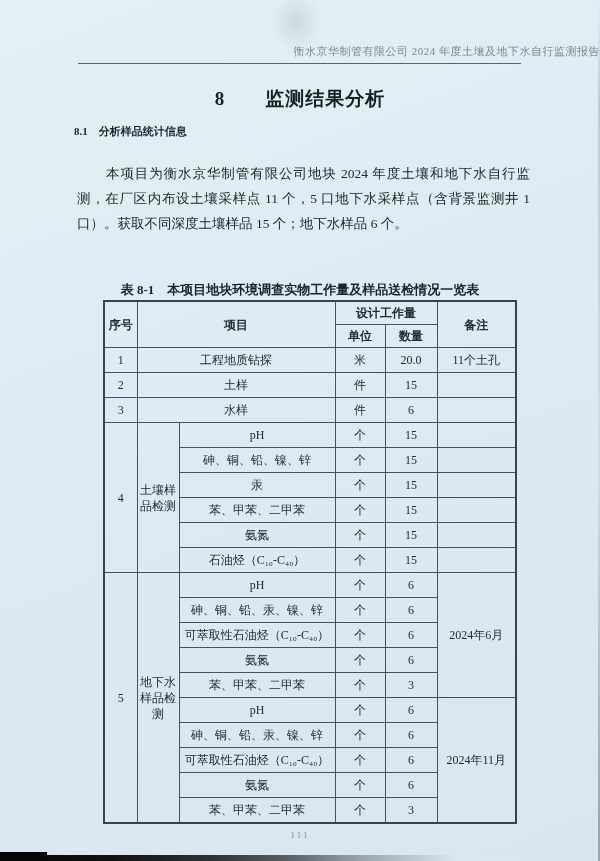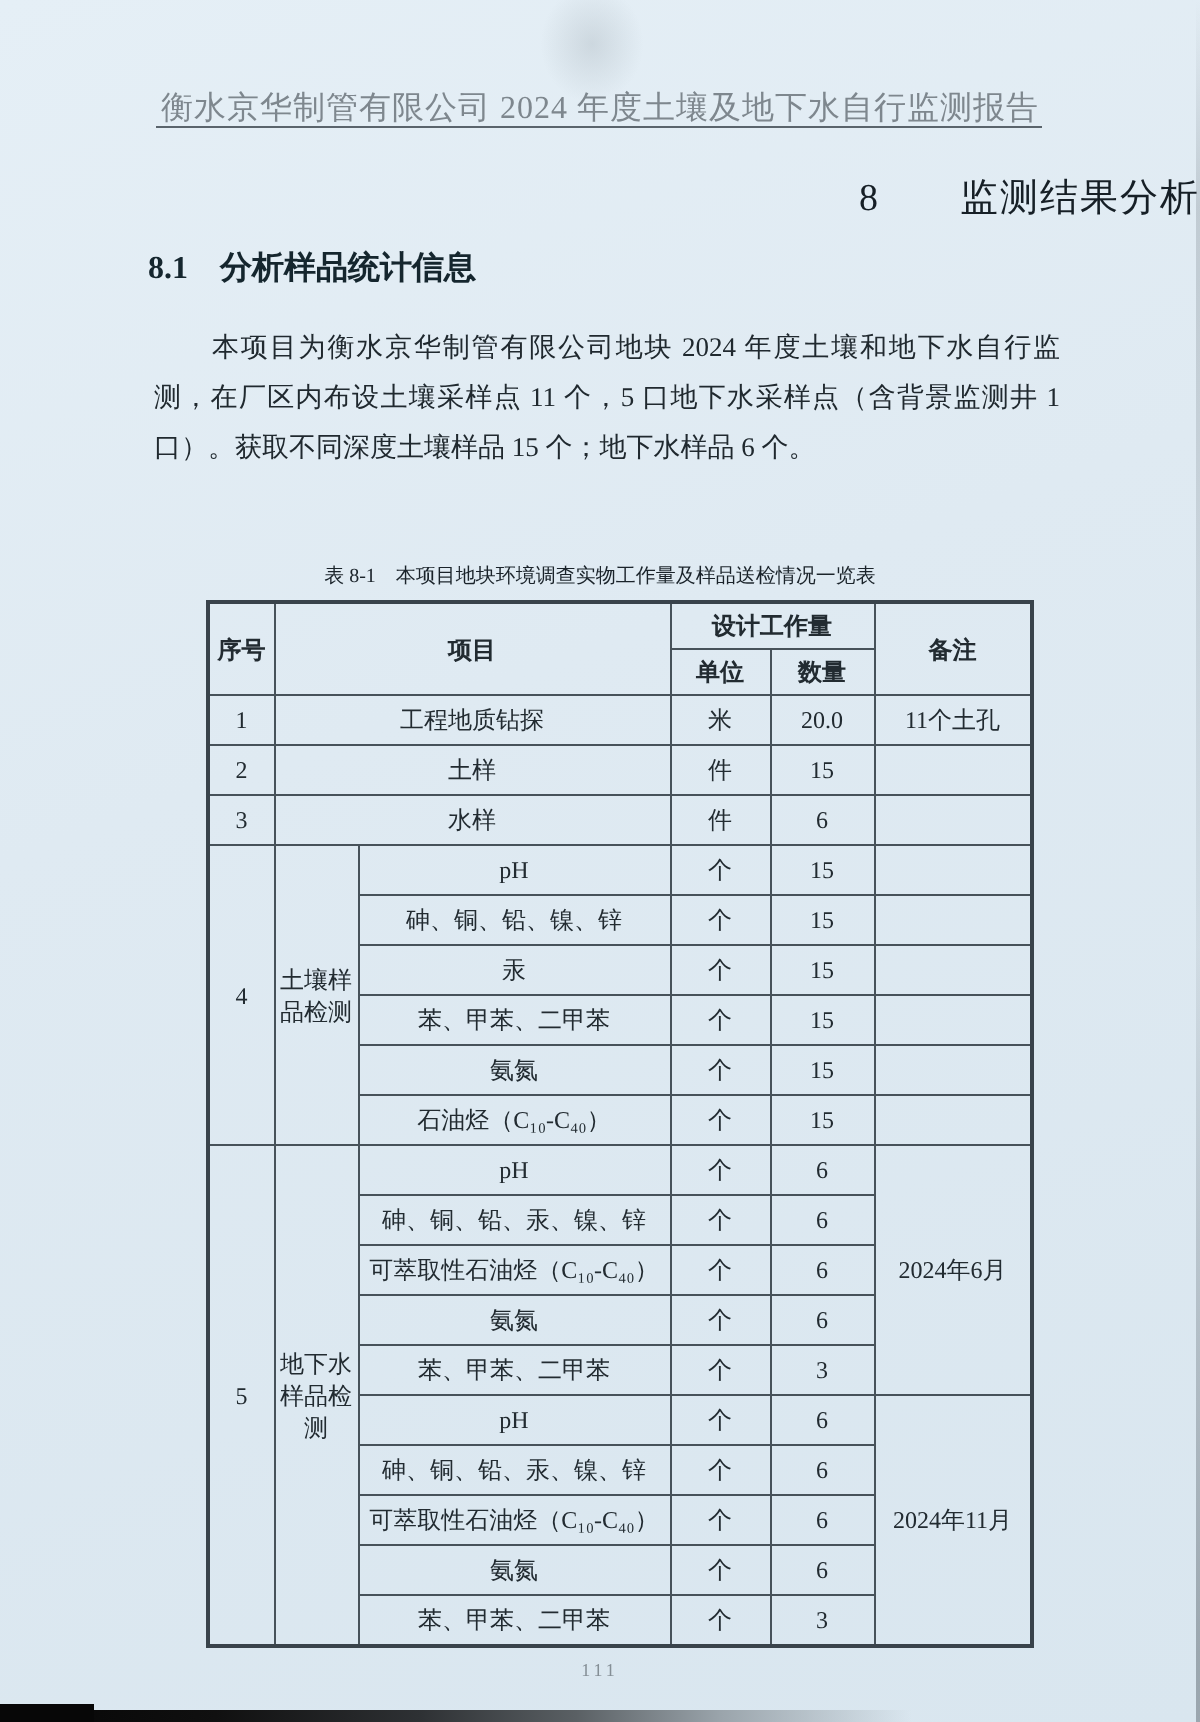--- a/index.html
+++ b/index.html
@@ -4,31 +4,31 @@
 <style>
   html,body{margin:0;padding:0;background:#cfdde8;}
   .page{
     position:relative;width:600px;height:861px;overflow:hidden;
     background:linear-gradient(160deg,#e5eff6 0%,#dfeaf2 40%,#d9e6ef 100%);
     font-family:"Liberation Serif","DejaVu Serif",serif;
     color:#1d262c;
   }
   .smudge{position:absolute;left:268px;top:-10px;width:56px;height:64px;
     background:radial-gradient(ellipse at center,rgba(138,150,158,.25),rgba(138,150,158,0) 65%);}
-  .running-header{position:absolute;top:44px;left:0;right:0;text-align:center;
-    font-size:16px;color:#7e878e;letter-spacing:.5px;}
+  .running-header{position:absolute;top:44px;left:0;right:0;text-align:right;
+    font-size:11px;color:#7e878e;letter-spacing:.5px;}
   .header-rule{position:absolute;top:63px;left:78px;width:443px;height:1px;background:#5a646c;}
-  .chapter-title{position:absolute;top:86px;left:0;right:0;text-align:right;
-    font-size:19px;font-weight:normal;letter-spacing:1px;color:#161f26;}
-  .section-heading{position:absolute;top:124px;left:74px;font-size:16px;font-weight:bold;color:#15262e;}
+  .chapter-title{position:absolute;top:86px;left:0;right:0;text-align:center;
+    font-size:19px;font-weight:bold;letter-spacing:1px;color:#161f26;}
+  .section-heading{position:absolute;top:124px;left:74px;font-size:11px;font-weight:bold;color:#15262e;}
   .paras{position:absolute;top:161px;left:77px;width:453px;font-size:13.5px;
     line-height:25px;text-align:justify;color:#20292f;}
   .paras p{margin:0;text-indent:2.15em;}
   .table-caption{position:absolute;top:281px;left:0;right:0;text-align:center;
-    font-size:10px;font-weight:normal;color:#1a232a;}
+    font-size:13px;font-weight:bold;color:#1a232a;}
   table.worklist{position:absolute;top:300px;left:103px;border-collapse:collapse;
     font-size:12px;color:#222b31;table-layout:fixed;}
   table.worklist th,table.worklist td{
     border:1px solid #47525a;text-align:center;vertical-align:middle;
     padding:1px 2px;height:22px;line-height:16px;font-weight:normal;overflow:hidden;}
   table.worklist th{font-weight:bold;height:20px;}
   table.worklist{border:2px solid #39434b;}
   .page-number{position:absolute;top:810px;left:0;right:0;text-align:center;
     font-size:9px;color:#858f96;letter-spacing:2px;margin-top:20px;}
   .edge-right{position:absolute;top:0;right:0;width:2px;height:100%;

